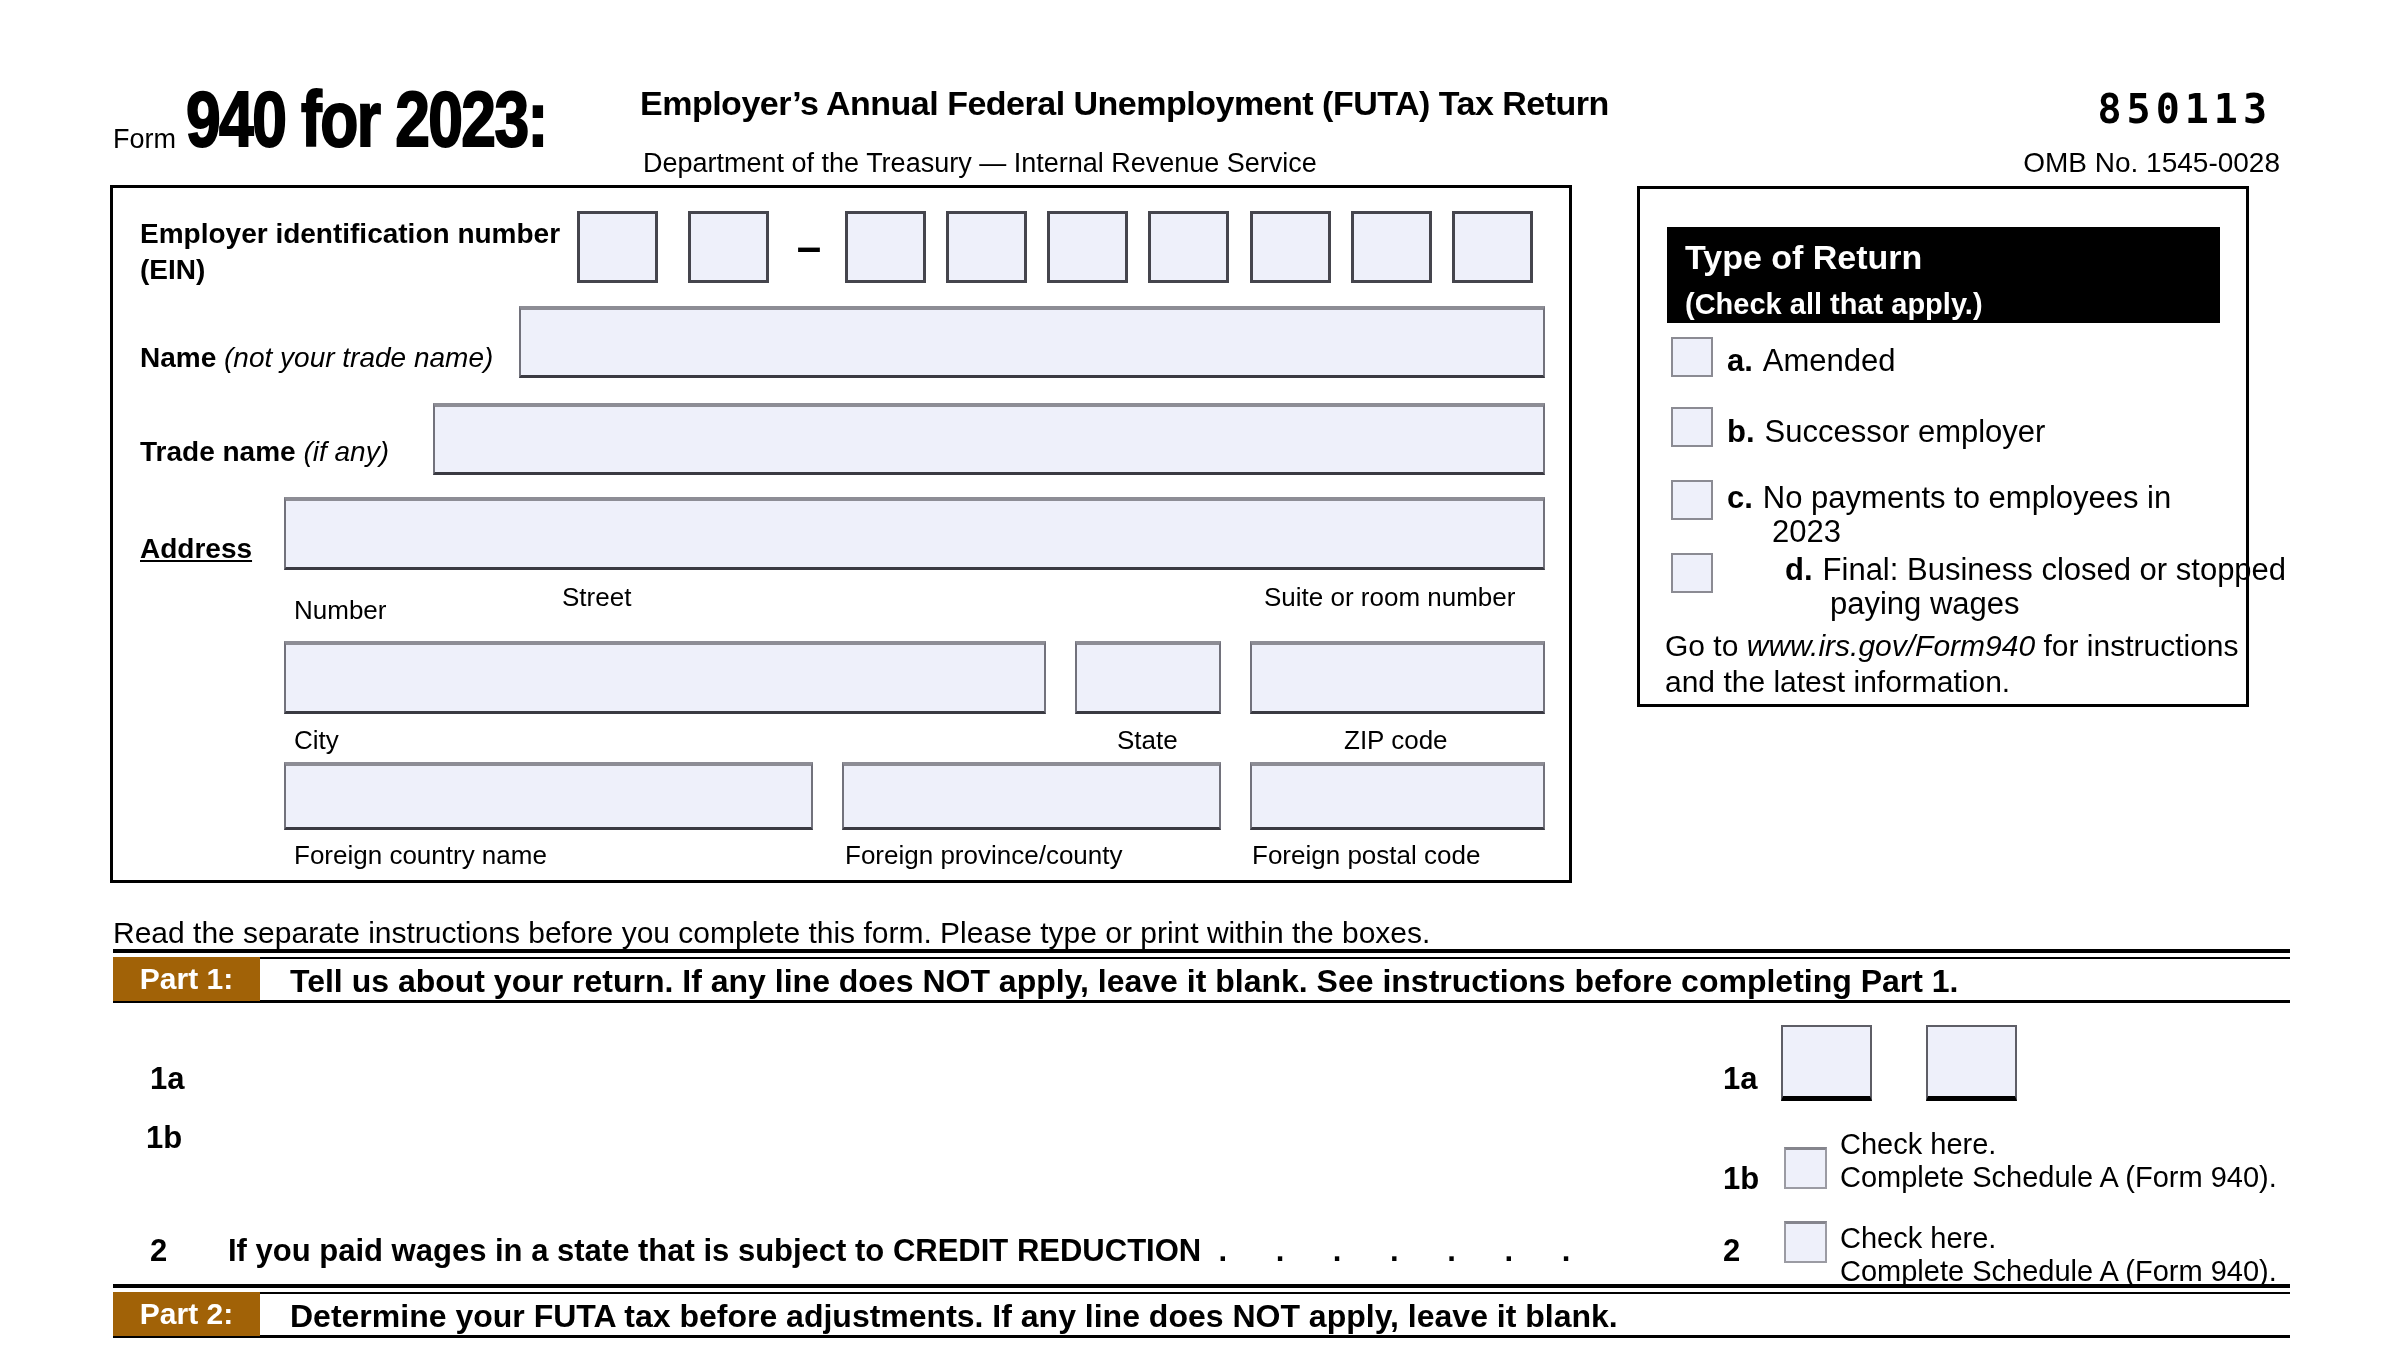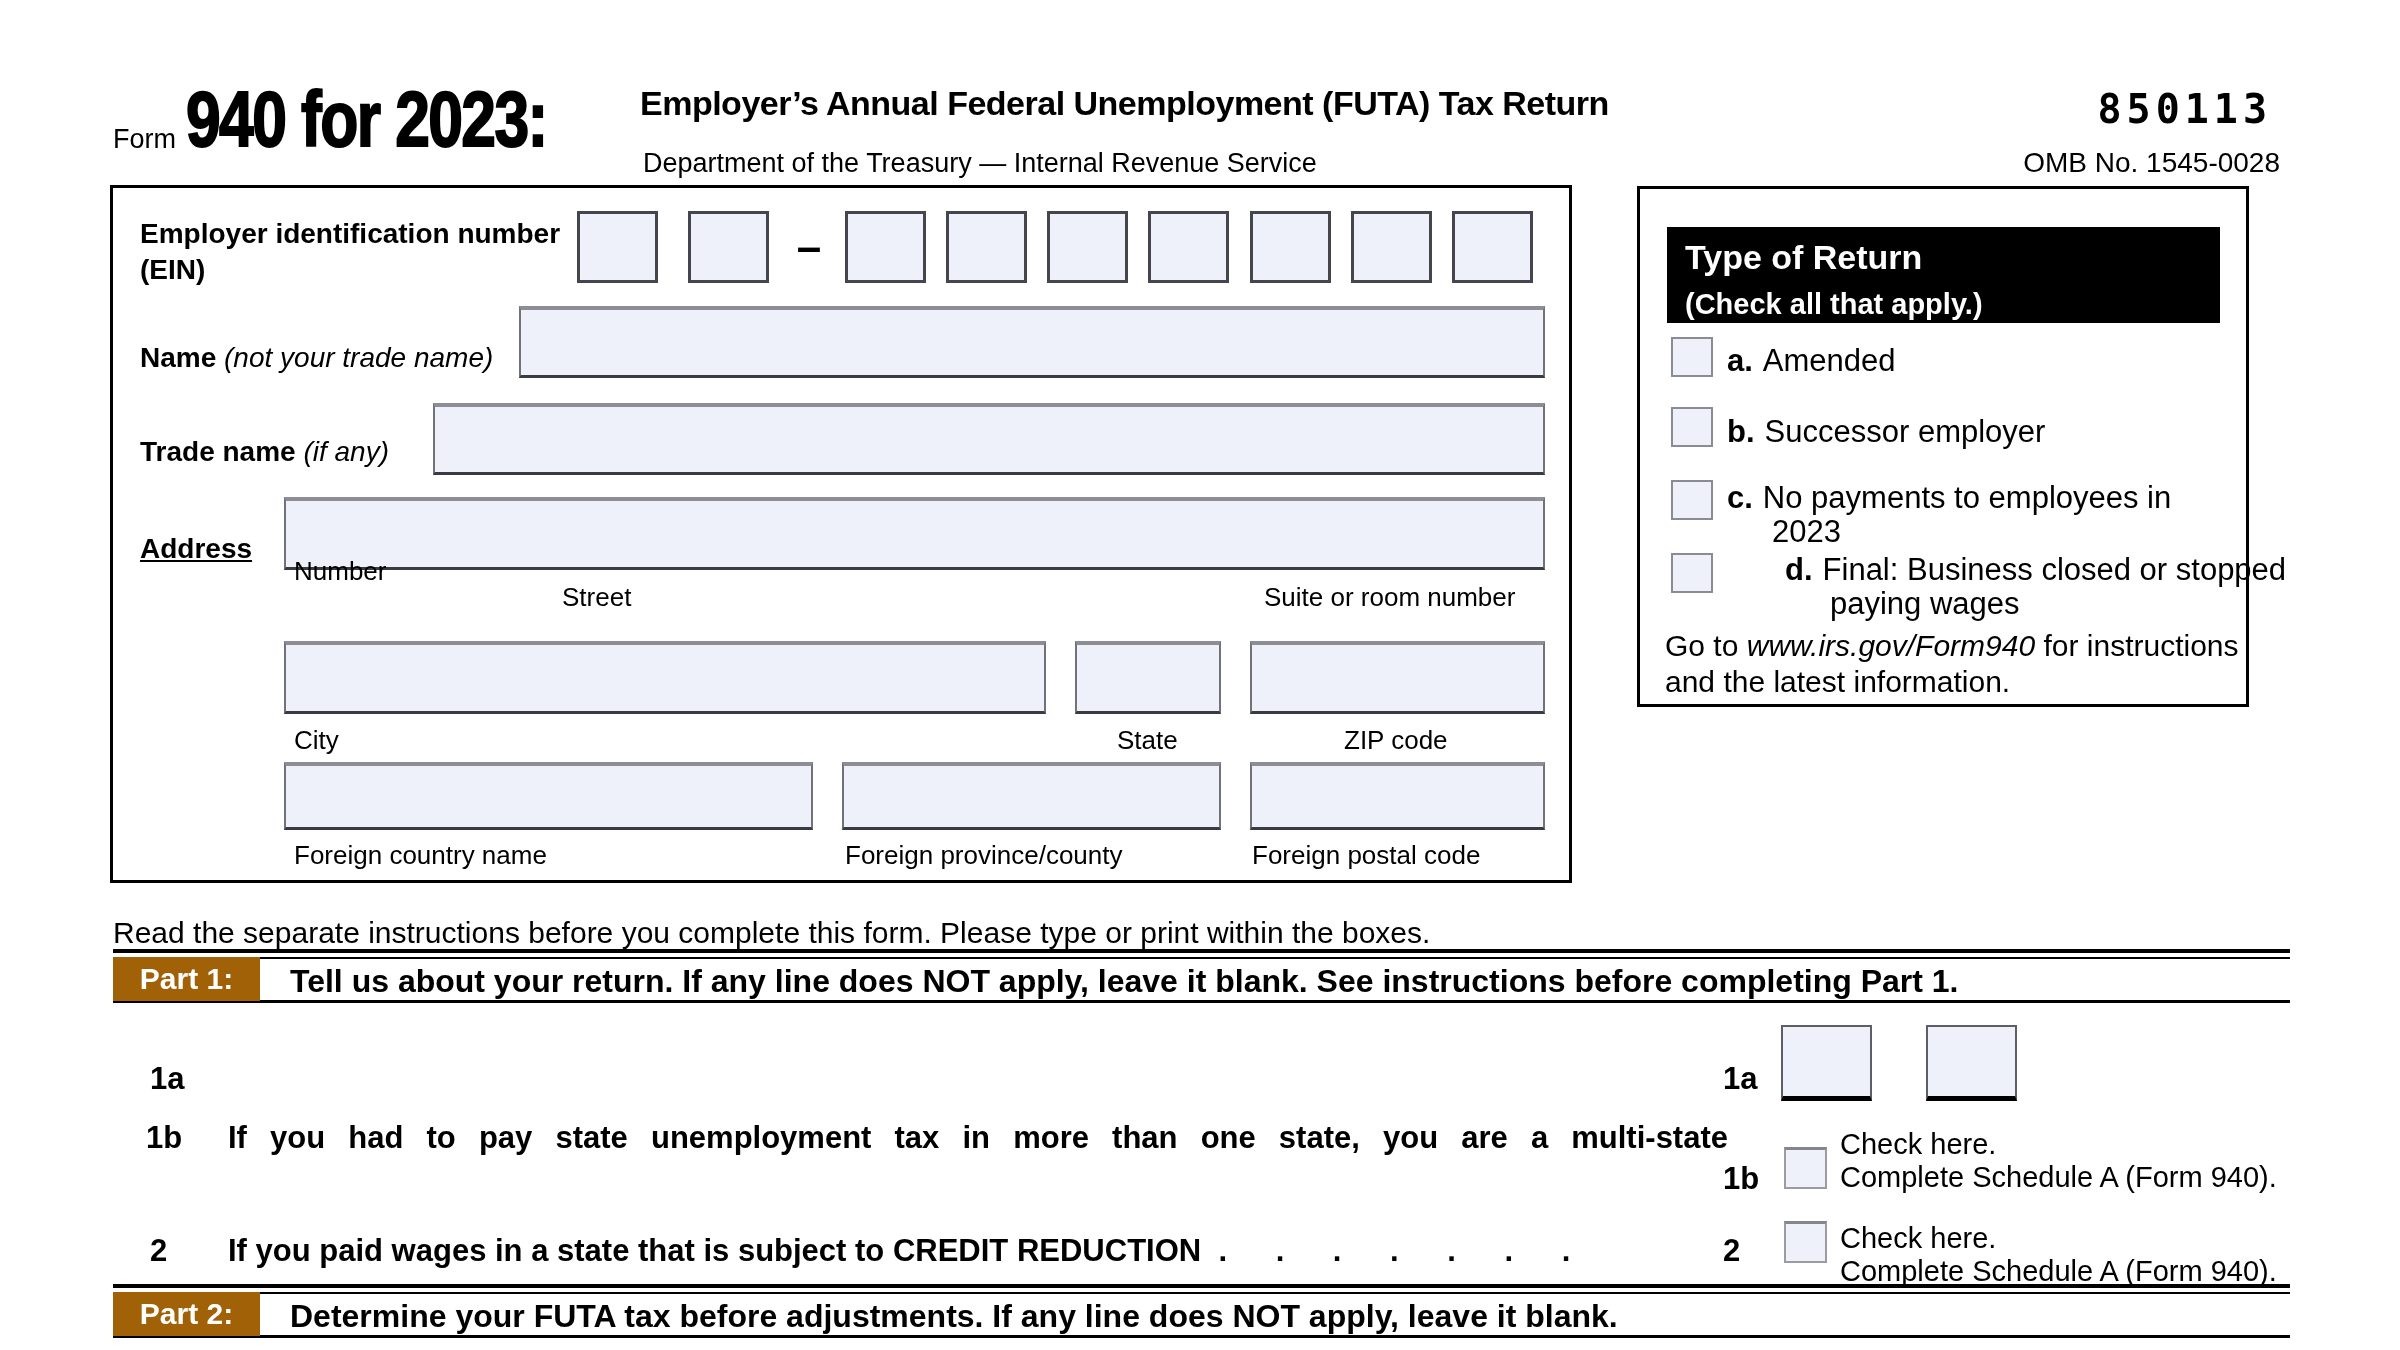--- a/index.html
+++ b/index.html
@@ -63,21 +63,21 @@
   </div>
   <div class="field" style="left:519px;top:306px;width:1026px;height:72px;"></div>
 
   <div class="t" style="left:140px;top:436px;font-size:28px;">
     <span class="b">Trade name</span>&nbsp;<span class="i">(if any)</span>
   </div>
   <div class="field" style="left:433px;top:403px;width:1112px;height:72px;"></div>
 
   <div class="t b" style="left:140px;top:533px;font-size:28px;text-decoration:underline;">Address</div>
   <div class="field" style="left:284px;top:497px;width:1261px;height:73px;"></div>
-  <div class="t" style="left:294px;top:557px;font-size:26px;">Number</div>
+  <div class="t" style="left:294px;top:596px;font-size:26px;">Number</div>
   <div class="t" style="left:562px;top:583px;font-size:26px;">Street</div>
   <div class="t" style="left:1264px;top:583px;font-size:26px;">Suite or room number</div>
 
   <div class="field" style="left:284px;top:641px;width:762px;height:73px;"></div>
   <div class="field" style="left:1075px;top:641px;width:146px;height:73px;"></div>
   <div class="field" style="left:1250px;top:641px;width:295px;height:73px;"></div>
   <div class="t" style="left:294px;top:726px;font-size:26px;text-align:center;">City</div>
   <div class="t" style="left:1117px;top:726px;font-size:26px;">State</div>
   <div class="t" style="left:1344px;top:726px;font-size:26px;">ZIP code</div>
 
@@ -124,21 +124,20 @@
   <div class="rule" style="left:113px;top:1000px;width:2177px;height:3px;"></div>
   <div class="partlabel" style="left:113px;top:957px;width:147px;height:44px;">Part 1:</div>
   <div class="t b" style="left:290px;top:963px;font-size:32px;">Tell us about your return. If any line does NOT apply, leave it blank. See instructions before completing Part 1.</div>
 
   <div class="t b" style="left:150px;top:1061px;font-size:31px;">1a</div>
   <div class="t b" style="left:1723px;top:1061px;font-size:31px;">1a</div>
   <div class="sbox" style="left:1781px;top:1025px;"></div>
   <div class="sbox" style="left:1926px;top:1025px;"></div>
 
   <div class="t b" style="left:146px;top:1120px;font-size:31px;">1b</div>
-  <div class="t b" style="left:228px;top:1120px;width:1500px;font-size:31px;white-space:normal;text-align:justify;text-align-last:justify;">If you had to pay state unemployment tax in more than one state, you are a multi-state</div>
   <div class="t b" style="left:1723px;top:1161px;font-size:31px;">1b</div>
   <div class="cb2" style="left:1784px;top:1147px;"></div>
   <div class="chk" style="left:1840px;top:1128px;">
     <span>Check here.</span><br>
     <span>Complete Schedule A (Form 940).</span>
   </div>
 
   <div class="t b" style="left:150px;top:1233px;font-size:31px;">2</div>
   <div class="t b" style="left:228px;top:1233px;font-size:31px;">
     <span>If you paid wages in a state that is subject to CREDIT REDUCTION</span>&nbsp;&nbsp;<span class="dots">. . . . . . .</span>

